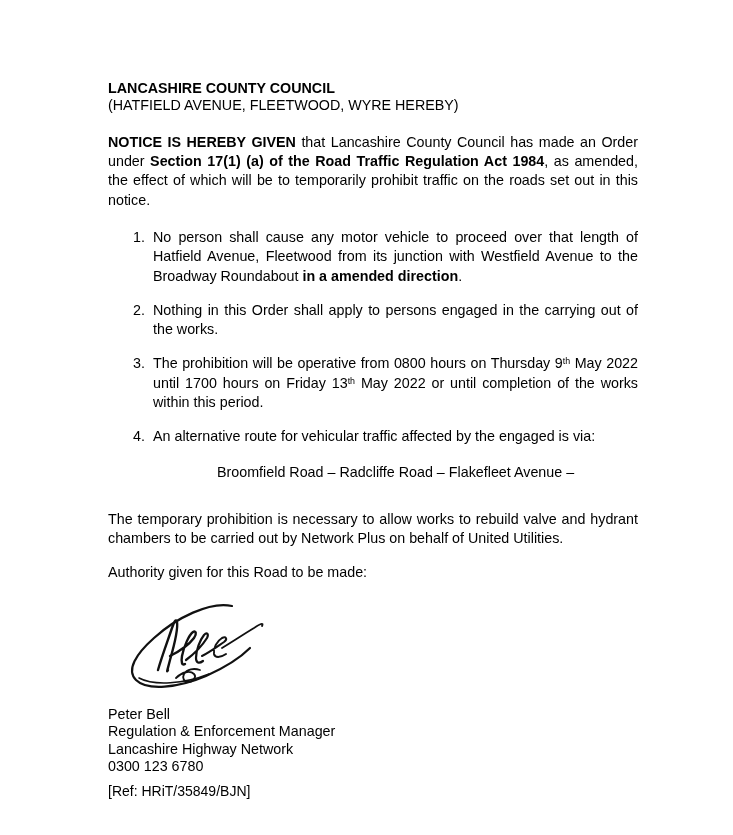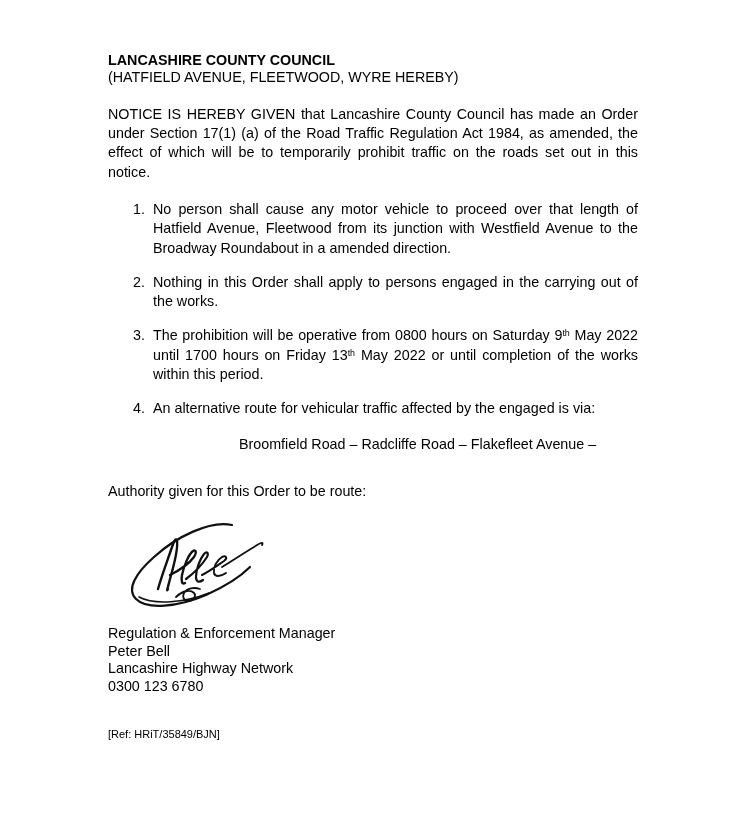--- a/index.html
+++ b/index.html
@@ -17,41 +17,41 @@
   .page {
     position: relative;
     width: 733px;
     height: 835px;
     background: #ffffff;
     overflow: hidden;
   }
   .content {
     position: absolute;
     left: 108px;
-    top: 52px;
+    top: 80px;
     width: 530px;
   }
   .heading-block {
     font-size: 14.3px;
     line-height: 17.4px;
     margin-bottom: 18px;
   }
   .heading-block .line-bold {
     font-weight: bold;
   }
   p.body-text {
     font-size: 14.3px;
     line-height: 19.3px;
     text-align: justify;
     margin: 0 0 14px 0;
   }
   p.body-text.nojust {
     text-align: left;
   }
-  b { font-weight: normal; }
+  b { font-weight: bold; }
   sup {
     font-size: 0.62em;
     vertical-align: 0.42em;
     line-height: 0;
   }
   ol.clauses {
     list-style: none;
     margin: 18px 0 0 0;
     padding: 0;
   }
@@ -65,21 +65,21 @@
   }
   ol.clauses > li .marker {
     position: absolute;
     left: 25px;
     top: 0;
     width: 22px;
     text-align: left;
     font-size: 14.3px;
   }
   .route-block {
-    margin: 16px 0 0 86px;
+    margin: 16px 0 0 64px;
     font-size: 14.3px;
     line-height: 19.3px;
     text-align: left;
   }
   .spacer-after-list { height: 13px; }
   .sig-area {
     margin-top: 14px;
     height: 110px;
     position: relative;
   }
@@ -88,23 +88,23 @@
     left: 6px;
     top: 0px;
   }
   .signoff {
     font-size: 14.3px;
     line-height: 17.5px;
     margin-top: 0px;
   }
   .signoff div { white-space: pre; }
   .ref-line {
-    font-size: 11px;
+    font-size: 14px;
     line-height: 17.5px;
-    margin-top: 31px;
+    margin-top: 7px;
   }
 </style>
 </head>
 <body>
 
 <div class="page">
   <div class="content">
 
     <div class="heading-block">
       <div class="line-bold">LANCASHIRE COUNTY COUNCIL</div>
@@ -114,53 +114,54 @@
     <p class="body-text"><b>NOTICE IS HEREBY GIVEN</b><span> that Lancashire County Council has made an Order under </span><b>Section 17(1) (a) of the Road Traffic Regulation Act 1984</b><span>, as amended, the effect of which will be to temporarily prohibit traffic on the roads set out in this notice.</span></p>
 
     <ol class="clauses">
       <li>
         <span class="marker">1.</span><span>No person shall cause any motor vehicle to proceed over that length of Hatfield Avenue, Fleetwood from its junction with Westfield Avenue to the Broadway Roundabout </span><b>in a amended direction</b><span>.</span>
       </li>
       <li>
         <span class="marker">2.</span><span>Nothing in this Order shall apply to persons engaged in the carrying out of the works.</span>
       </li>
       <li>
-        <span class="marker">3.</span><span>The prohibition will be operative from 0800 hours on Saturday 9</span><sup>th</sup><span> May 2022 until 1700 hours on Friday 13</span><sup>th</sup><span> May 2022 or until completion of the works within this period.</span>
+        <span class="marker">3.</span><span>The prohibition will be operative from 0800 hours on Thursday 9</span><sup>th</sup><span> May 2022 until 1700 hours on Friday 13</span><sup>th</sup><span> May 2022 or until completion of the works within this period.</span>
       </li>
       <li>
         <span class="marker">4.</span><span>An alternative route for vehicular traffic affected by the engaged is via:</span>
         <div class="route-block">
           <div>Broomfield Road – Radcliffe Road – Flakefleet Avenue –</div>
         </div>
       </li>
     </ol>
 
     <div class="spacer-after-list"></div>
 
+    <p class="body-text">The temporary prohibition is necessary to allow works to rebuild valve and hydrant chambers to be carried out by Network Plus on behalf of United Utilities.</p>
 
-    <p class="body-text nojust">Authority given for this Order to be route:</p>
+    <p class="body-text nojust">Authority given for this Road to be made:</p>
 
     <div class="sig-area">
       <svg class="sig-svg" width="170" height="100" viewBox="0 0 170 100" aria-label="signature">
         <g fill="none" stroke="#111111" stroke-linecap="round" stroke-linejoin="round">
           <path d="M118 10 C96 5, 62 22, 40 42 C22 58, 12 74, 22 84 C33 95, 64 92, 92 80 C112 71, 128 60, 136 52" stroke-width="2.2"></path>
           <path d="M25 82 C40 90, 70 88, 95 78" stroke-width="1.6"></path>
           <path d="M44 74 C48 60, 54 44, 58 32 C60 26, 62 22, 63 26 C64 32, 60 50, 56 64 C54 72, 52 78, 54 74" stroke-width="2.4"></path>
           <path d="M56 60 C64 56, 74 50, 80 42 C83 38, 82 34, 79 36 C75 39, 70 50, 68 60 C67 66, 68 70, 71 68" stroke-width="2.4"></path>
           <path d="M72 64 C80 58, 88 50, 93 42 C95 38, 93 36, 90 39 C86 44, 82 54, 82 62 C82 67, 85 68, 89 65" stroke-width="2.2"></path>
           <path d="M88 60 C96 56, 104 50, 110 46 C114 43, 112 40, 108 42 C103 45, 99 52, 100 58 C101 62, 106 62, 112 58" stroke-width="2.0"></path>
           <path d="M108 52 C118 46, 130 38, 140 32 C146 28, 150 26, 148 30" stroke-width="1.8"></path>
           <path d="M62 82 C68 76, 76 74, 80 78 C83 81, 79 86, 74 86 C70 86, 68 82, 70 78 C73 73, 80 72, 86 74" stroke-width="1.8"></path>
         </g>
       </svg>
     </div>
 
     <div class="signoff">
+      <div>Peter Bell</div>
       <div>Regulation &amp; Enforcement Manager</div>
-      <div>Peter Bell</div>
       <div>Lancashire Highway Network</div>
       <div>0300 123 6780</div>
     </div>
 
     <div class="ref-line">[Ref: HRiT/35849/BJN]</div>
 
   </div>
 </div>
 
 </body></html>

